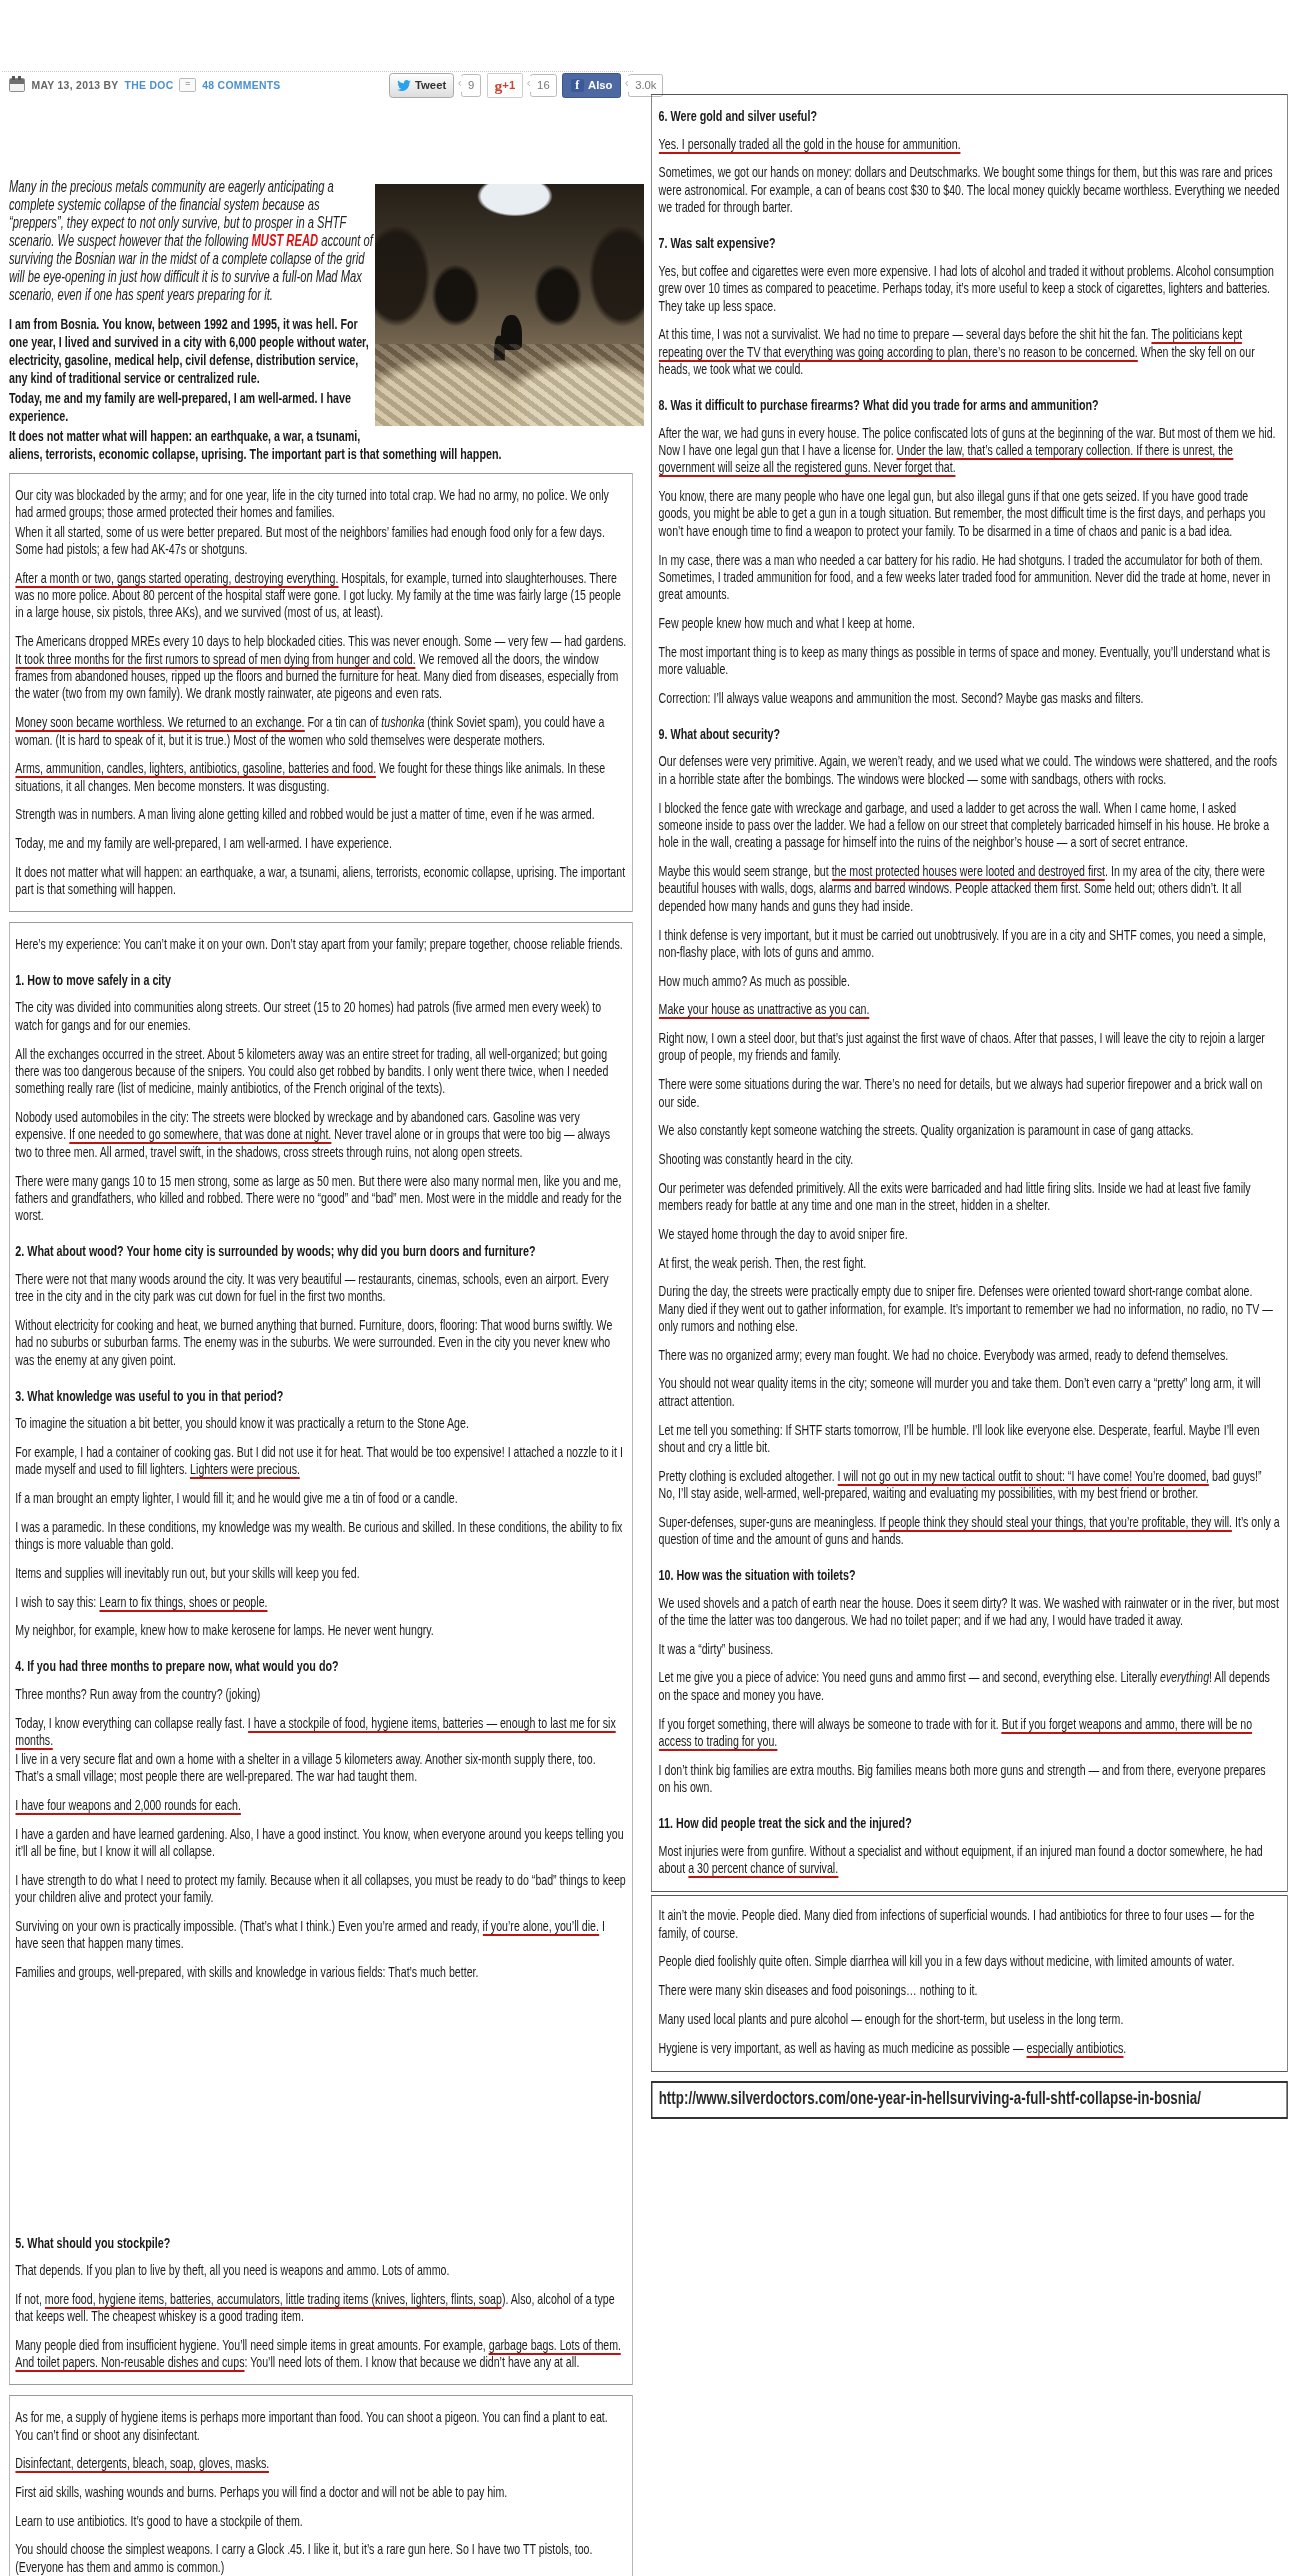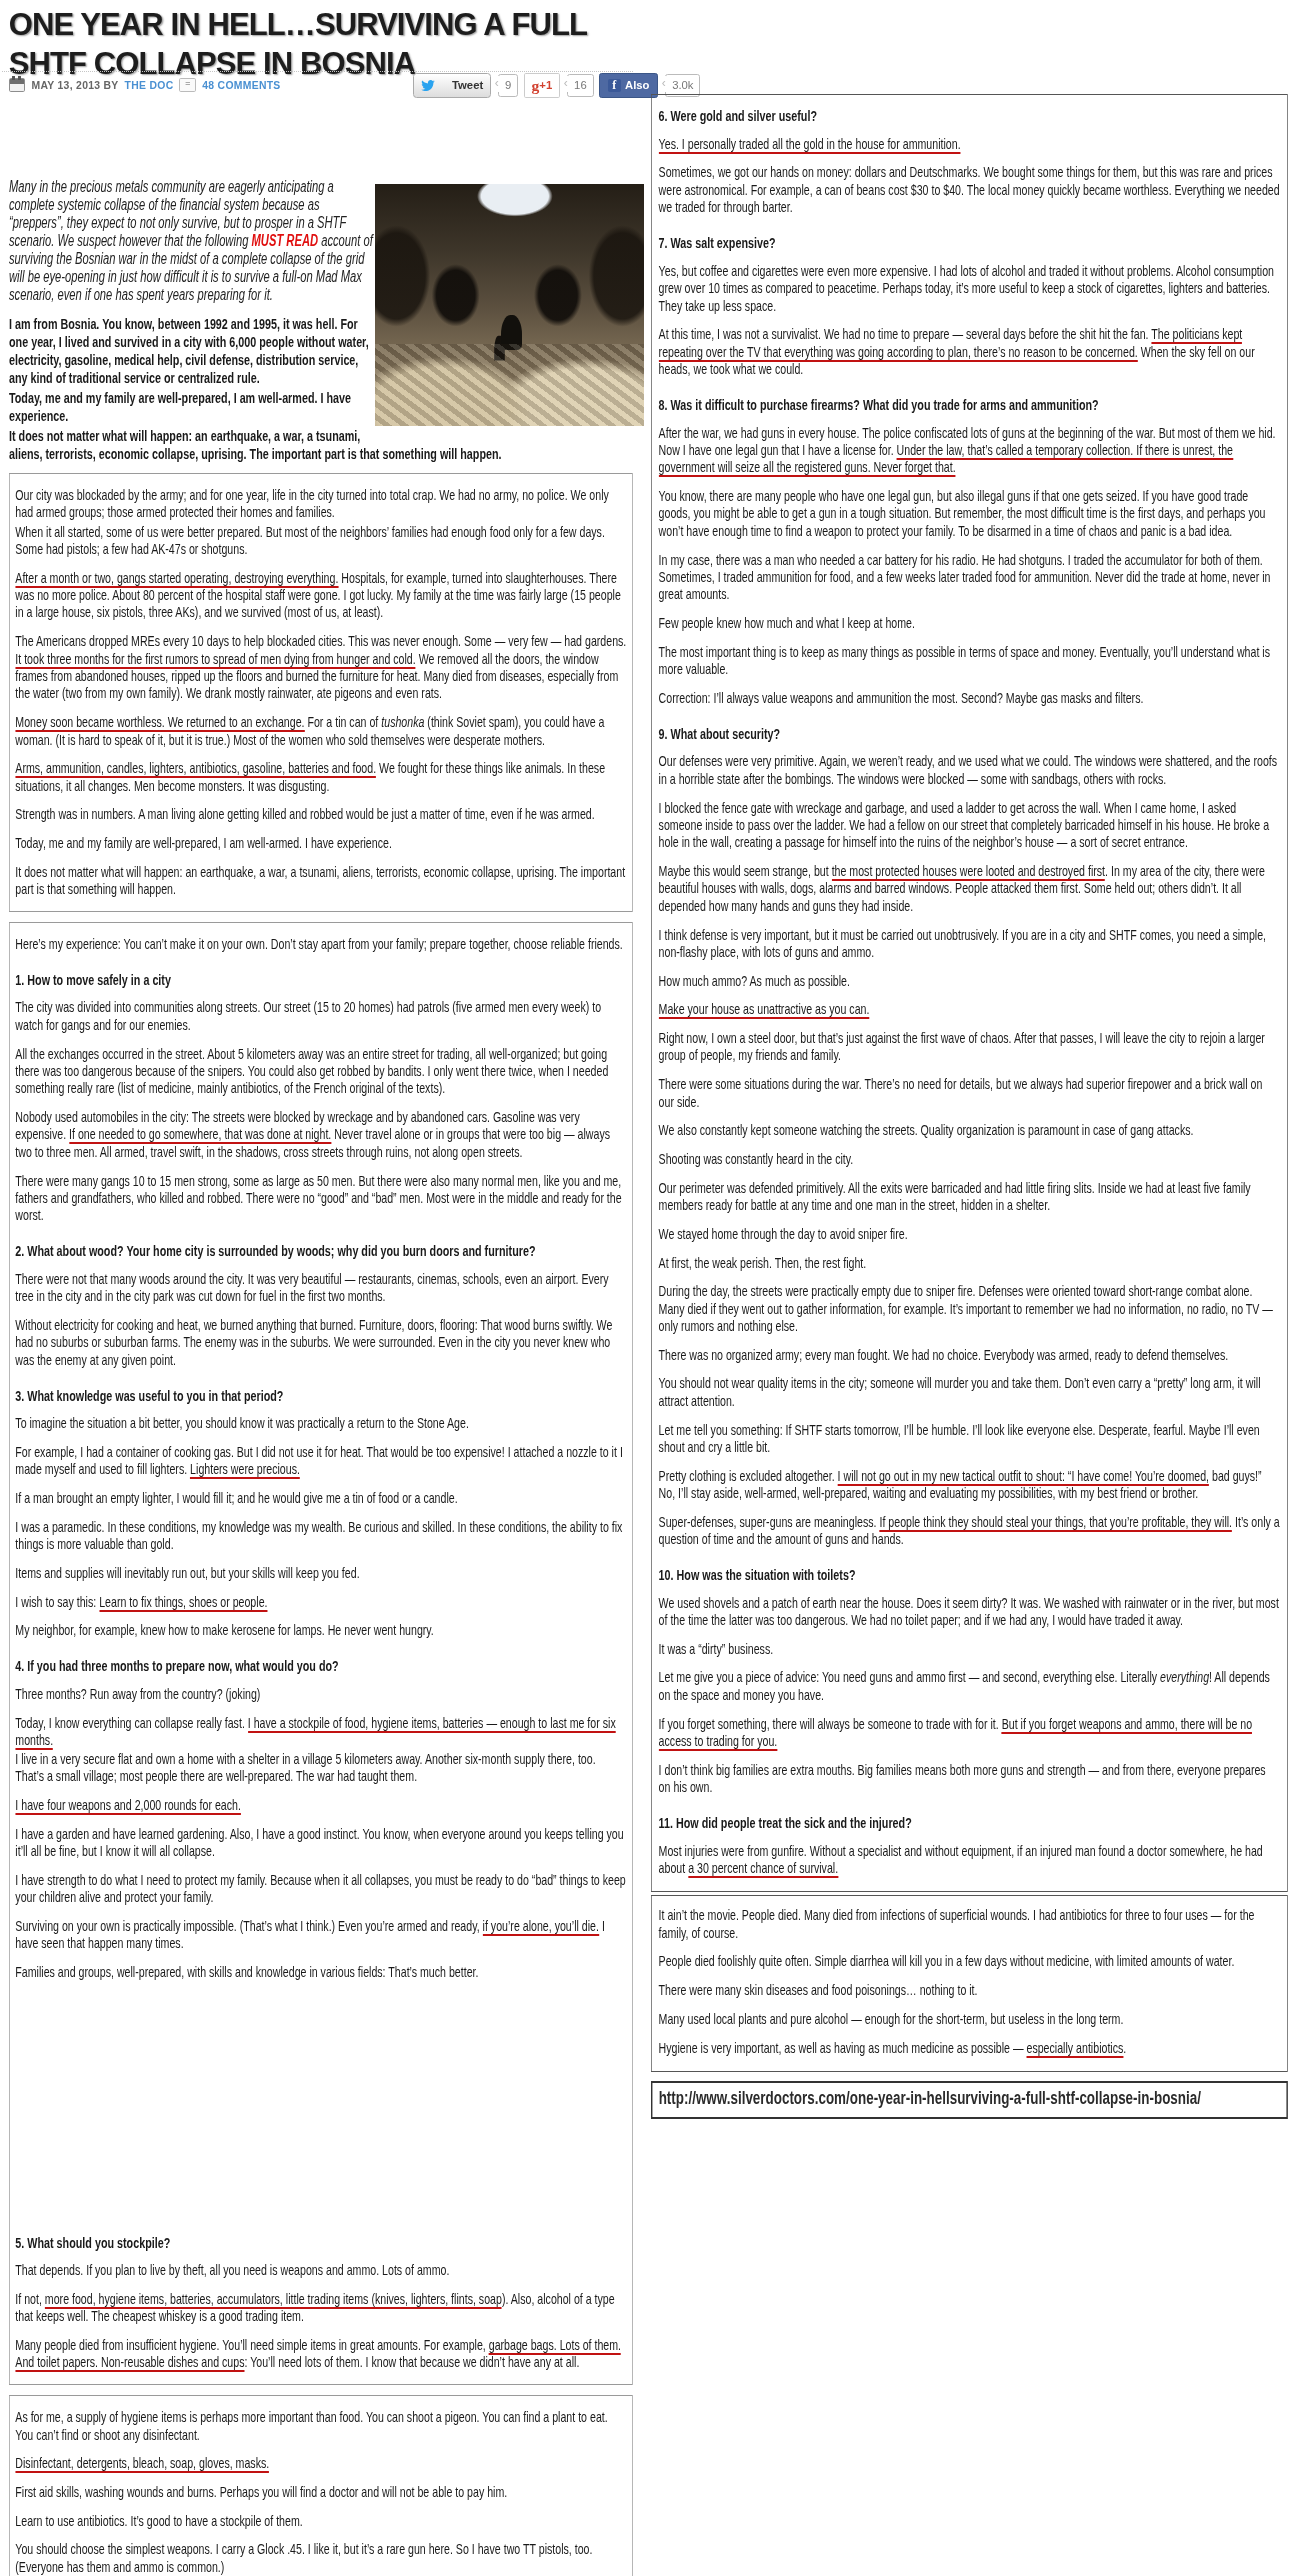--- a/index.html
+++ b/index.html
@@ -12,22 +12,22 @@
   .dotted-divider{position:absolute;left:1.7px;top:71px;width:631px;border-top:1.7px dotted #c6c6c6;}
   .meta-row{position:absolute;left:8.7px;top:78px;display:flex;align-items:center;gap:6px;
         font-size:10.4px;font-weight:bold;color:#666;letter-spacing:0.3px;}
   .meta-link{color:#4a90d2;cursor:pointer;}
   .cal-icon{width:14.8px;height:12px;border:0.9px solid #8d8d8d;border-radius:1.7px;
         background:linear-gradient(#6e6e6e 0 5.2px,#f2f2f2 5.2px);position:relative;}
   .cal-icon::before{content:"";position:absolute;top:-2.6px;left:2.6px;width:2.6px;height:3.5px;background:#555;box-shadow:6px 0 0 #555;}
   .bubble-icon{width:14.8px;height:12px;border:0.9px solid #bbb;border-radius:1.7px;background:#fafafa;
         color:#aaa;font-size:8.7px;line-height:10.4px;text-align:center;font-weight:bold;}
   .social-row{position:absolute;left:389px;top:73px;display:flex;align-items:center;gap:5.2px;}
-  .btn{height:22.6px;display:flex;align-items:center;gap:17px;padding:0 7px;border:0.9px solid #aaa;
-        border-radius:3.5px;background:linear-gradient(#ffffff,#dddddd);font-size:11.3px;font-weight:bold;color:#333;cursor:pointer;margin-left:24px;}
+  .btn{height:22.6px;display:flex;align-items:center;gap:4px;padding:0 7px;border:0.9px solid #aaa;
+        border-radius:3.5px;background:linear-gradient(#ffffff,#dddddd);font-size:11.3px;font-weight:bold;color:#333;cursor:pointer;}
   .count-bubble{height:21px;display:flex;align-items:center;padding:0 6px;border:0.9px solid #bbb;border-radius:2.6px;
         background:#fff;color:#777;font-size:11.3px;position:relative;margin-left:1.7px;}
   .count-bubble::before{content:"‹";position:absolute;left:-4.3px;top:1.7px;color:#bbb;font-size:12px;background:#fff;line-height:15.6px;}
   .btn-gplus{background:#fff;border:0.9px solid #ccc;border-radius:1.7px;height:22.6px;display:flex;align-items:center;
         padding:0 7px;cursor:pointer;color:#d2402e;font-weight:bold;}
   .g-serif{font-family:"Liberation Serif",serif;font-size:15.6px;line-height:15.6px;}
   .gp1{font-size:11.3px;}
   .btn-like{height:22.6px;display:flex;align-items:center;gap:4.3px;padding:0 7.8px;border-radius:2.6px;
         background:#4e69a2;border:0.9px solid #3b5687;color:#fff;font-size:11.3px;font-weight:bold;cursor:pointer;}
   .f-sq{width:13px;height:13px;background:#3b5998;border-radius:1.7px;color:#fff;text-align:center;
@@ -85,21 +85,20 @@
   .right-flow .tbox + .tbox{margin-top:2.6px;}
   .right-flow .tbox:first-child .qhead:first-child{margin-top:12px;}
   .urlbox{margin-top:8.7px;border:2.6px solid #333;padding:4.3px 8.7px 7.8px;font-weight:bold;
         font-size:18.7px;line-height:22.6px;color:#2b2b2b;word-break:break-all;}
 </style>
 </head>
 <body>
 
 <div class="page">
   <div class="col-left">
-    <div class="page-title">ONE YEAR IN HELL…SURVIVING A FULL SHTF COLLAPSE IN BOSNIA</div>
     <div class="dotted-divider"></div>
 
     <div class="meta-row">
       <span class="cal-icon"></span>
       <span>MAY 13, 2013 BY</span>
       <span class="meta-link">THE DOC</span>
       <span class="bubble-icon">=</span>
       <span class="meta-link">48 COMMENTS</span>
     </div>
 

